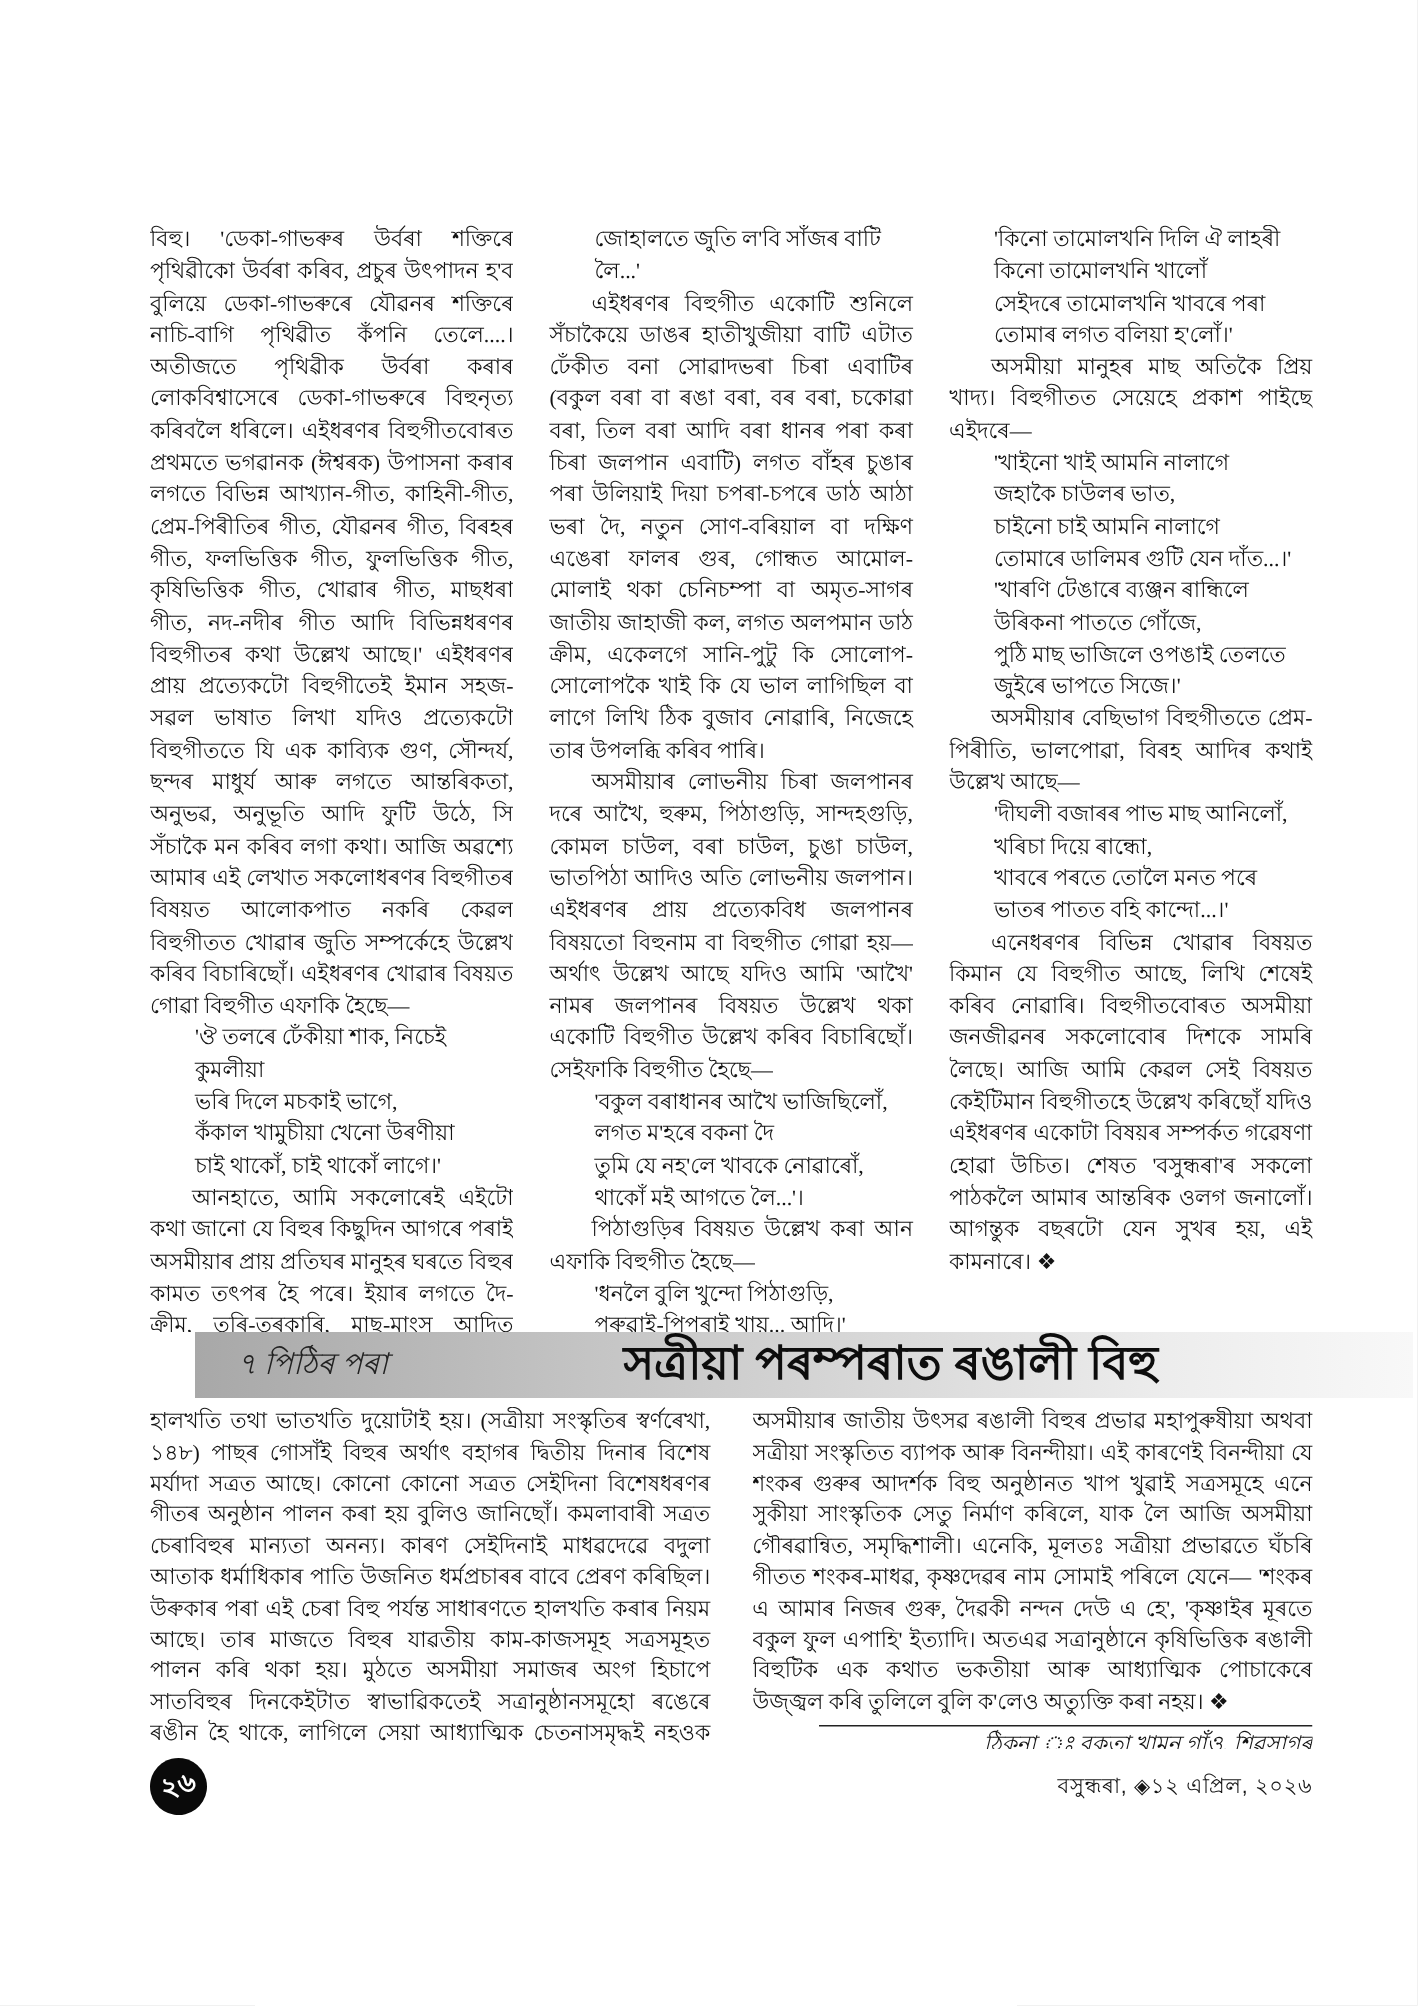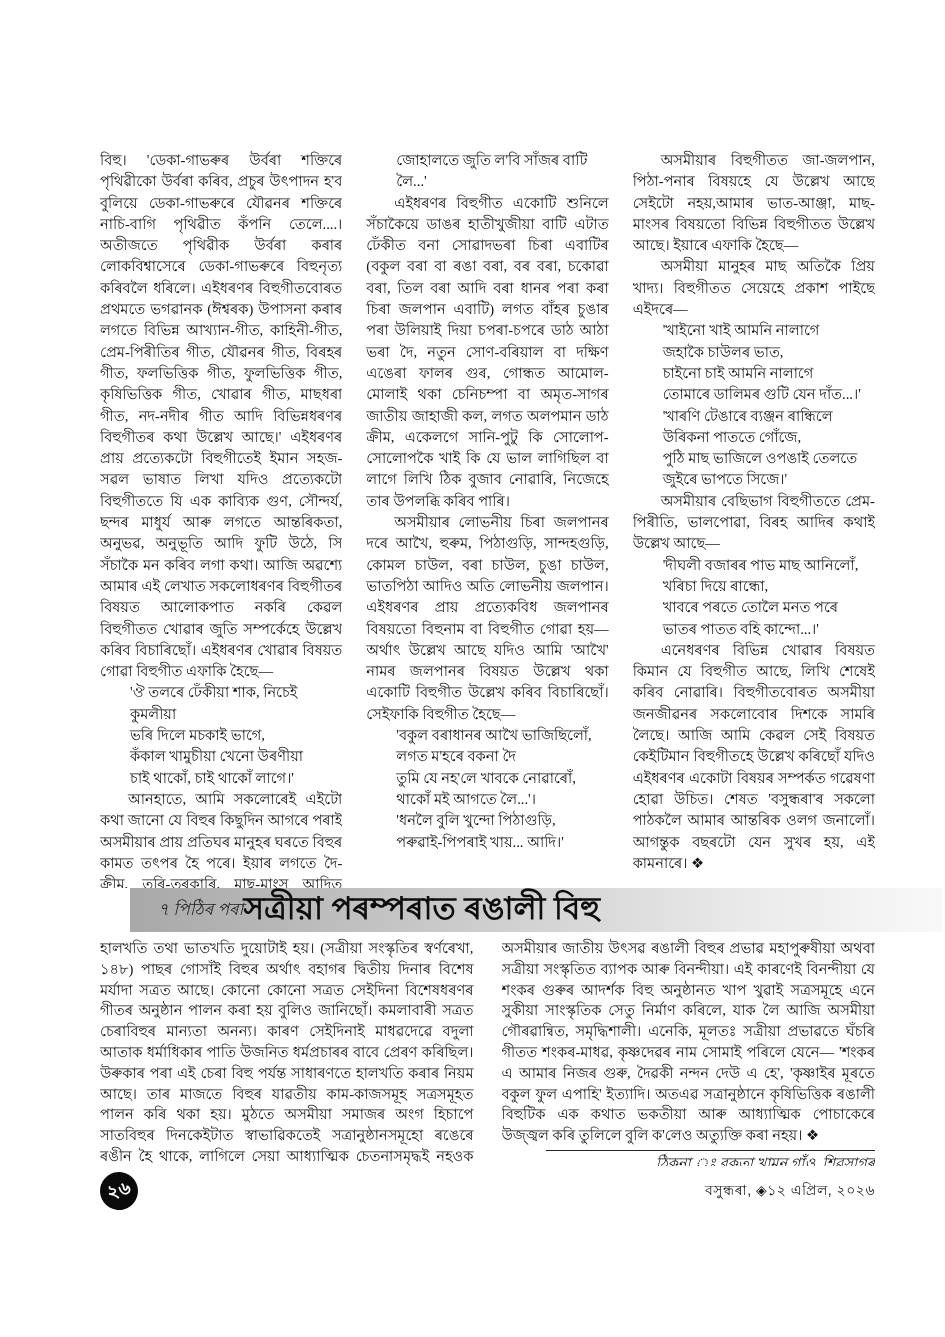--- a/index.html
+++ b/index.html
@@ -16,24 +16,24 @@
   .para{margin:0;text-align:justify;}
   .para.body{text-indent:28px;}
   .para.cont{text-indent:0;}
   .para.verse{white-space:pre-line;text-align:left;padding-left:30px;text-indent:0;}
   .banner{
     position:absolute;left:130px;top:888px;width:812px;height:44px;
     background:linear-gradient(to right,#a8a8a8,#cfcfcf 45%,#ededed 80%,#f8f8f8);
     display:flex;align-items:center;
   }
   .banner .kicker{
-    font-style:italic;font-size:17px;margin-left:28px;white-space:nowrap;color:#222;
+    font-style:italic;font-size:20px;margin-left:28px;white-space:nowrap;color:#222;
   }
   .banner .headline{
-    flex:1;text-align:left;font-weight:bold;font-size:31px;
+    flex:1;text-align:right;font-weight:bold;font-size:31px;
     font-family:"Liberation Sans","DejaVu Sans",sans-serif;color:#0d0d0d;
     padding-right:170px;white-space:nowrap;
   }
   .bottom-article{
     position:absolute;left:100px;top:938px;width:775px;height:228px;
     display:flex;gap:28px;overflow:hidden;
   }
   .bcol{flex:1 1 0;overflow:hidden;font-size:14.6px;line-height:20.8px;}
   .address-block{
     margin-top:4px;text-align:right;font-style:italic;font-size:14.5px;line-height:19px;
@@ -69,26 +69,30 @@
         <p class="para body">আনহাতে, আমি সকলোৰেই এইটো কথা জানো যে বিহুৰ কিছুদিন আগৰে পৰাই অসমীয়াৰ প্ৰায় প্ৰতিঘৰ মানুহৰ ঘৰতে বিহুৰ কামত তৎপৰ হৈ পৰে। ইয়াৰ লগতে দৈ-ক্ৰীম, তৰি-তৰকাৰি, মাছ-মাংস আদিত সাধ্যানুযায়ী যোগাৰ কৰা হয় বা সংগ্ৰহ কৰে নিজৰ পৰিয়াল, সম্পৰ্কীয় লোক আৰু ওচৰ-চুবুৰীয়াৰ লগত এসাঁজ বা দুসাঁজ মিলি-জুলি খাবলৈ। এইধৰণৰ বিহু বুলি খোৱাৰ বিষয়ত গোৱা এযাৰি জনপ্ৰিয় বিহুগীত হৈছে—</p>
       </div>
     <div class="col">
         <p class="para verse">জোহালতে জুতি ল'বি সাঁজৰ বাটি লৈ...'</p>
         <p class="para body">এইধৰণৰ বিহুগীত একোটি শুনিলে সঁচাকৈয়ে ডাঙৰ হাতীখুজীয়া বাটি এটাত ঢেঁকীত বনা সোৱাদভৰা চিৰা এবাটিৰ (বকুল বৰা বা ৰঙা বৰা, বৰ বৰা, চকোৱা বৰা, তিল বৰা আদি বৰা ধানৰ পৰা কৰা চিৰা জলপান এবাটি) লগত বাঁহৰ চুঙাৰ পৰা উলিয়াই দিয়া চপৰা-চপৰে ডাঠ আঠা ভৰা দৈ, নতুন সোণ-বৰিয়াল বা দক্ষিণ এঙেৰা ফালৰ গুৰ, গোন্ধত আমোল-মোলাই থকা চেনিচম্পা বা অমৃত-সাগৰ জাতীয় জাহাজী কল, লগত অলপমান ডাঠ ক্ৰীম, একেলগে সানি-পুটু কি সোলোপ-সোলোপকৈ খাই কি যে ভাল লাগিছিল বা লাগে লিখি ঠিক বুজাব নোৱাৰি, নিজেহে তাৰ উপলব্ধি কৰিব পাৰি।</p>
         <p class="para body">অসমীয়াৰ লোভনীয় চিৰা জলপানৰ দৰে আখৈ, হুৰুম, পিঠাগুড়ি, সান্দহগুড়ি, কোমল চাউল, বৰা চাউল, চুঙা চাউল, ভাতপিঠা আদিও অতি লোভনীয় জলপান। এইধৰণৰ প্ৰায় প্ৰত্যেকবিধ জলপানৰ বিষয়তো বিহুনাম বা বিহুগীত গোৱা হয়— অৰ্থাৎ উল্লেখ আছে যদিও আমি 'আখৈ' নামৰ জলপানৰ বিষয়ত উল্লেখ থকা একোটি বিহুগীত উল্লেখ কৰিব বিচাৰিছোঁ। সেইফাকি বিহুগীত হৈছে—</p>
         <p class="para verse">'বকুল বৰাধানৰ আখৈ ভাজিছিলোঁ,
 লগত ম'হৰে বকনা দৈ
 তুমি যে নহ'লে খাবকে নোৱাৰোঁ,
 থাকোঁ মই আগতে লৈ...'।</p>
+        <p class="para body">পিঠাগুড়িৰ বিষয়ত উল্লেখ কৰা আন এফাকি বিহুগীত হৈছে—</p>
         <p class="para verse">'ধনলৈ বুলি খুন্দো পিঠাগুড়ি,
 পৰুৱাই-পিপৰাই খায়... আদি।'</p>
       </div>
     <div class="col">
       <div>
-          <p class="para body">অসমীয়াৰ বিহুগীতত জা-জলপান, পিঠা-পনাৰ বিষয়হে যে উল্লেখ আছে সেইটো নহয়,আমাৰ ভাত-আঞ্জা, মাছ-মাংসৰ বিষয়তো বিভিন্ন বিহুগীতত উল্লেখ আছে। ইয়াৰে এফাকি হৈছে—</p>
+          <p class="para verse">'কিনো তামোলখনি দিলি ঐ লাহৰী
+কিনো তামোলখনি খালোঁ
+সেইদৰে তামোলখনি খাবৰে পৰা
+তোমাৰ লগত বলিয়া হ'লোঁ।'</p>
           <p class="para body">অসমীয়া মানুহৰ মাছ অতিকৈ প্ৰিয় খাদ্য। বিহুগীতত সেয়েহে প্ৰকাশ পাইছে এইদৰে—</p>
           <p class="para verse">'খাইনো খাই আমনি নালাগে
 জহাকৈ চাউলৰ ভাত,
 চাইনো চাই আমনি নালাগে
 তোমাৰে ডালিমৰ গুটি যেন দাঁত...।'</p>
           <p class="para verse">'খাৰণি টেঙাৰে ব্যঞ্জন ৰান্ধিলে
 উৰিকনা পাততে গোঁজে,
 পুঠি মাছ ভাজিলে ওপঙাই তেলতে
 জুইৰে ভাপতে সিজে।'</p>
           <p class="para body">অসমীয়াৰ বেছিভাগ বিহুগীততে প্ৰেম-পিৰীতি, ভালপোৱা, বিৰহ আদিৰ কথাই উল্লেখ আছে—</p>

